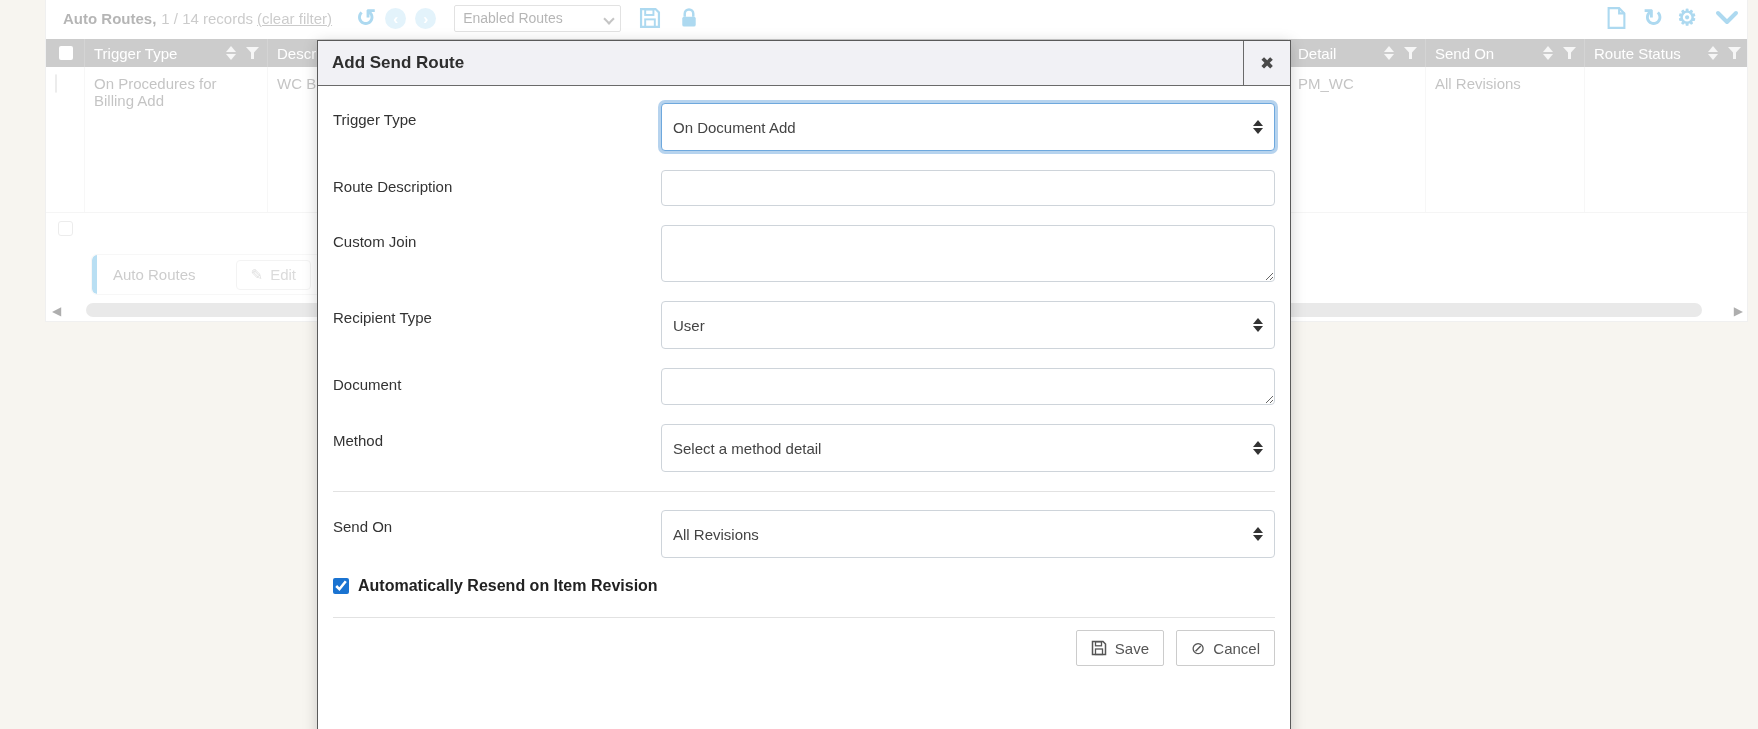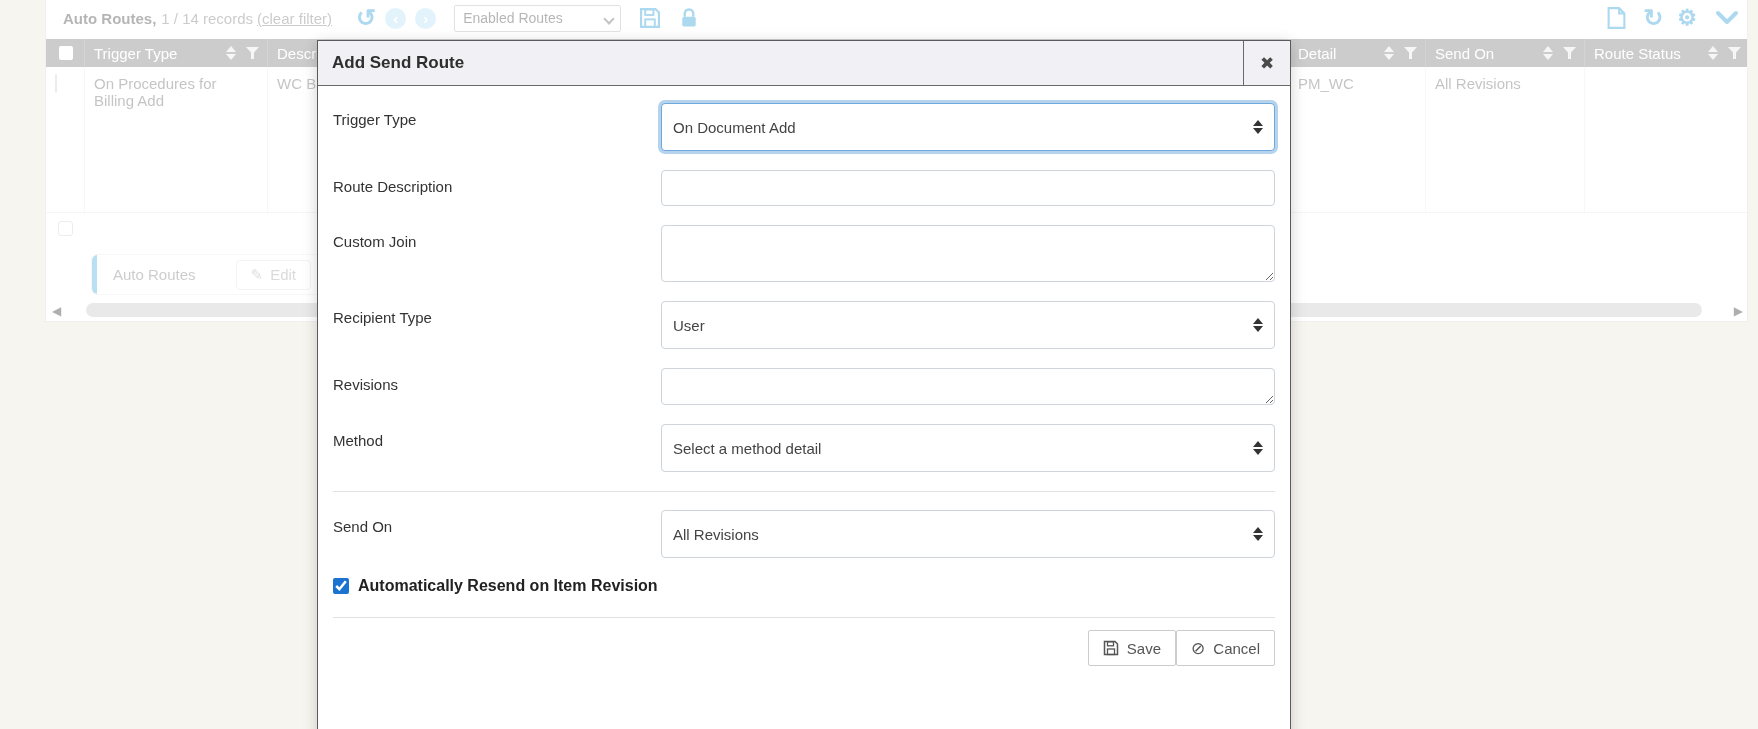--- a/index.html
+++ b/index.html
@@ -82,21 +82,21 @@
   .sel-arrows { position:absolute; right:12px; top:50%; transform:translateY(-50%); display:flex;
                 flex-direction:column; gap:2px; pointer-events:none; }
   .sel-arrows i { width:0; height:0; border-left:5px solid transparent; border-right:5px solid transparent; display:block; }
   .sel-arrows .up { border-bottom:6px solid #333; }
   .sel-arrows .dn { border-top:6px solid #333; }
   .focused select.ctl { border-color:#6ea8dd; box-shadow:0 0 0 3px rgba(110,168,221,.5); outline:none; }
   .divider { border-top:1px solid #e2e2e2; margin:0 0 18px 0; }
   .check-row { display:flex; align-items:center; gap:9px; margin:4px 0 22px 0; }
   .check-row input { width:16px; height:16px; accent-color:#1a73d1; }
   .check-row label { font-size:16px; color:#222;font-weight:bold; }
-  .modal-footer { border-top:1px solid #e2e2e2; padding:12px 0 0 0; display:flex; justify-content:flex-end; }
+  .modal-footer { border-top:1px solid #e2e2e2; padding:12px 0 0 0; display:flex; justify-content:flex-end; gap:12px; }
   .btn { display:flex; align-items:center; gap:8px; background:#fff; border:1px solid #ccc; border-radius:2px;
          height:36px; padding:0 14px; font-size:15px; color:#555; cursor:pointer; font-family:"Liberation Sans", sans-serif; }
   .btn .glyph { font-size:17px; line-height:1; color:#555; }
 </style>
 </head>
 <body>
 
 <div class="app">
   <div class="toolbar">
     <span class="tb-title">Auto Routes,</span>
@@ -280,21 +280,21 @@
           <option>User</option>
         </select>
         <span class="sel-arrows">
             <i class="up"></i>
             <i class="dn"></i>
           </span>
       </span>
     </div>
 
     <div class="form-row">
-      <span class="form-label">Revisions</span>
+      <span class="form-label">Document</span>
       <span class="form-control">
         <textarea class="ctl ta-recip" style=""></textarea>
       </span>
     </div>
 
     <div class="form-row">
       <span class="form-label">Method</span>
       <span class="form-control">
         <select class="ctl">
           <option>Select a method detail</option>

